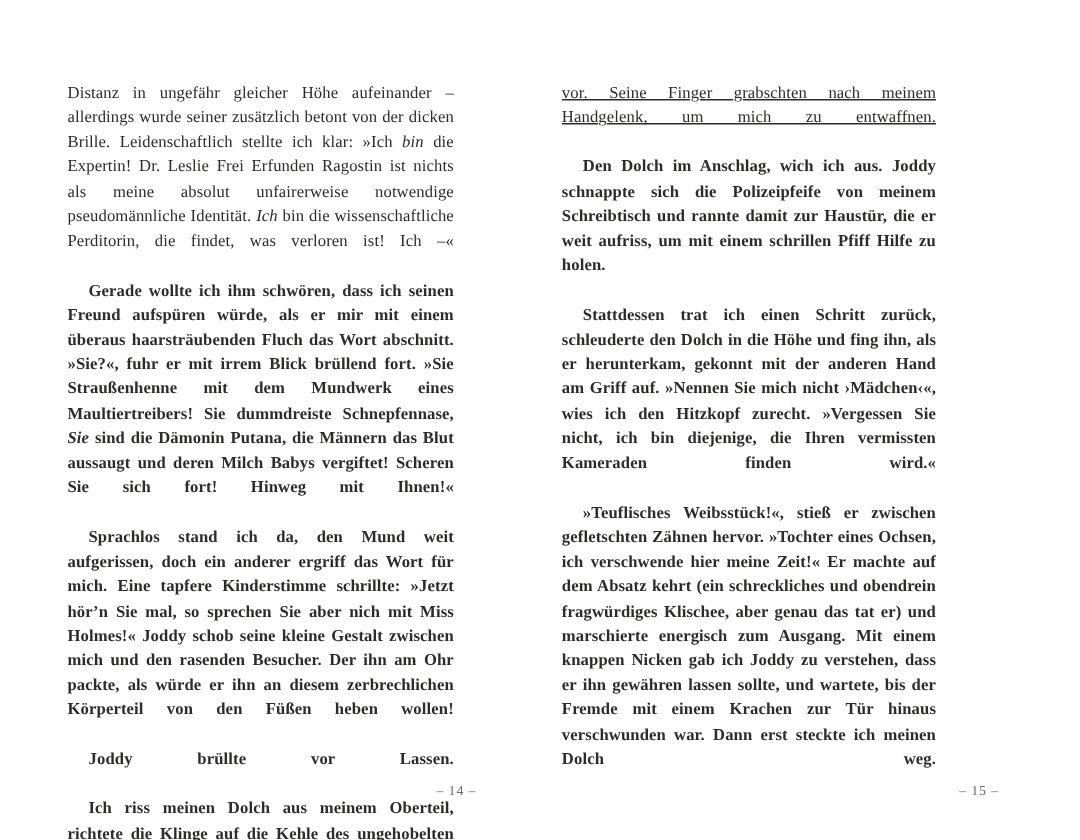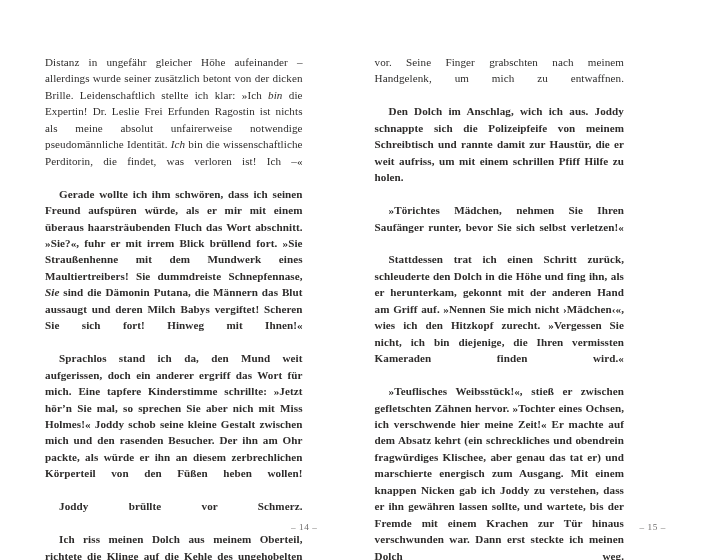--- a/index.html
+++ b/index.html
@@ -95,30 +95,29 @@
 </head>
 <body>
 
 <div class="spread">
 
   <div class="page page-left">
     <div class="text-block" id="left-text">
         <p class="para" style="text-indent: 0px;"><span>Distanz in ungefähr gleicher Höhe aufeinander – allerdings wurde seiner zusätzlich betont von der dicken Brille. Leidenschaftlich stellte ich klar: »Ich </span><em>bin</em><span> die Expertin! Dr. Leslie Frei Erfunden Ragostin ist nichts als meine absolut unfairerweise notwendige pseudomännliche Identität. </span><em>Ich</em><span> bin die wissenschaftliche Perditorin, die findet, was verloren ist! Ich –«</span></p>
         <p class="para"><span>Gerade wollte ich ihm schwören, dass ich seinen Freund aufspüren würde, als er mir mit einem überaus haarsträubenden Fluch das Wort abschnitt. »Sie?«, fuhr er mit irrem Blick brüllend fort. »Sie Straußenhenne mit dem Mundwerk eines Maultiertreibers! Sie dummdreiste Schnepfennase, </span><em>Sie</em><span> sind die Dämonin Putana, die Männern das Blut aussaugt und deren Milch Babys vergiftet! Scheren Sie sich fort! Hinweg mit Ihnen!«</span></p>
         <p class="para"><span>Sprachlos stand ich da, den Mund weit aufgerissen, doch ein anderer ergriff das Wort für mich. Eine tapfere Kinderstimme schrillte: »Jetzt hör’n Sie mal, so sprechen Sie aber nich mit Miss Holmes!« Joddy schob seine kleine Gestalt zwischen mich und den rasenden Besucher. Der ihn am Ohr packte, als würde er ihn an diesem zerbrechlichen Körperteil von den Füßen heben wollen!</span></p>
-        <p class="para"><span>Joddy brüllte vor Schmerz.</span></p>
+        <p class="para"><span>Joddy brüllte vor Lassen.</span></p>
         <p class="para"><span>Ich riss meinen Dolch aus meinem Oberteil, richtete die Klinge auf die Kehle des ungehobelten Rüpels und sagte: »Lassen Sie den Jungen los.«</span></p>
       </div>
     <div class="folio">– 14 –</div>
   </div>
 
   <div class="page page-right">
     <div class="text-block" id="right-text">
-        <p class="para" style="text-indent: 0px;"><span>vor. Seine Finger grabschten nach meinem Handgelenk, um mich zu entwaffnen.</span></p>
+        <p class="para" style="text-indent: 0px; text-decoration: underline;"><span>vor. Seine Finger grabschten nach meinem Handgelenk, um mich zu entwaffnen.</span></p>
         <p class="para"><span>Den Dolch im Anschlag, wich ich aus. Joddy schnappte sich die Polizeipfeife von meinem Schreibtisch und rannte damit zur Haustür, die er weit aufriss, um mit einem schrillen Pfiff Hilfe zu holen.</span></p>
-        <p class="para"><span>»Törichtes Mädchen, nehmen Sie Ihren Saufänger runter, bevor Sie sich selbst verletzen!«</span></p>
         <p class="para"><span>Stattdessen trat ich einen Schritt zurück, schleuderte den Dolch in die Höhe und fing ihn, als er herunterkam, gekonnt mit der anderen Hand am Griff auf. »Nennen Sie mich nicht ›Mädchen‹«, wies ich den Hitzkopf zurecht. »Vergessen Sie nicht, ich bin diejenige, die Ihren vermissten Kameraden finden wird.«</span></p>
         <p class="para"><span>»Teuflisches Weibsstück!«, stieß er zwischen gefletschten Zähnen hervor. »Tochter eines Ochsen, ich verschwende hier meine Zeit!« Er machte auf dem Absatz kehrt (ein schreckliches und obendrein fragwürdiges Klischee, aber genau das tat er) und marschierte energisch zum Ausgang. Mit einem knappen Nicken gab ich Joddy zu verstehen, dass er ihn gewähren lassen sollte, und wartete, bis der Fremde mit einem Krachen zur Tür hinaus verschwunden war. Dann erst steckte ich meinen Dolch weg.</span></p>
       </div>
     <div class="folio">– 15 –</div>
   </div>
 
 </div>
 
 </body></html>

